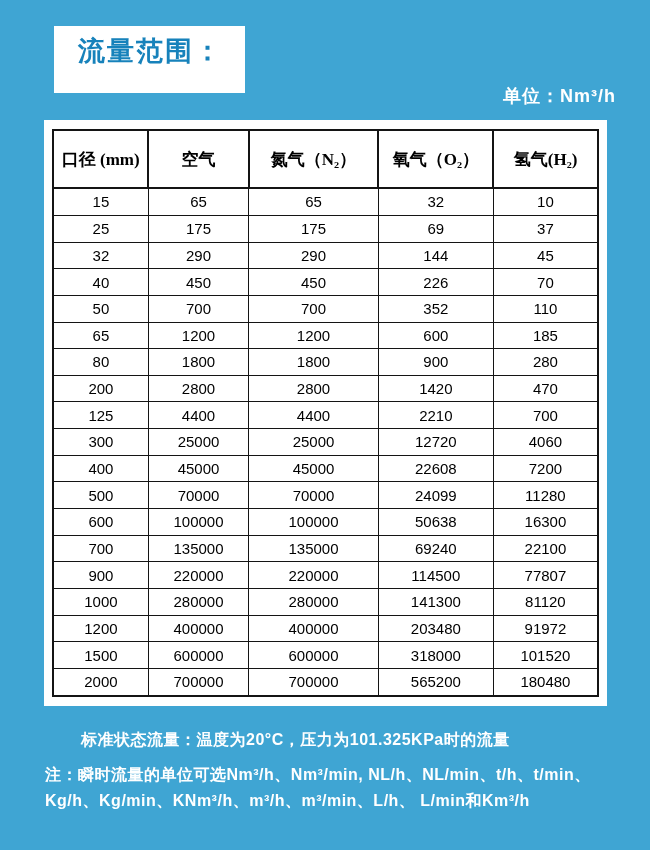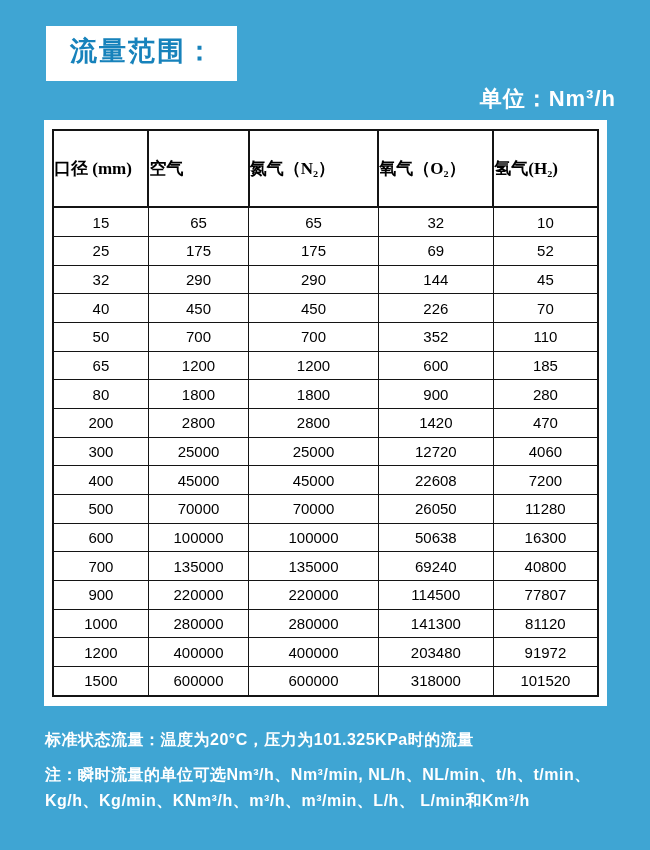--- a/index.html
+++ b/index.html
@@ -5,38 +5,38 @@
   * { margin: 0; padding: 0; box-sizing: border-box; }
   html, body { width: 650px; height: 850px; }
   body {
     position: relative;
     background: #3FA5D3;
     font-family: "Liberation Sans", "DejaVu Sans", sans-serif;
     overflow: hidden;
   }
   .title-box {
     position: absolute;
-    left: 46px;
+    left: 54px;
     top: 26px;
     background: #ffffff;
-    padding: 7px 22px 12px 24px;
+    padding: 7px 22px 24px 24px;
   }
   .title-text {
     color: #1782BB;
     font-size: 27px;
     font-weight: bold;
     letter-spacing: 2px;
     white-space: nowrap;
   }
   .unit-label {
     position: absolute;
     top: 84px;
     right: 34px;
     color: #ffffff;
-    font-size: 22px;
+    font-size: 18px;
     font-weight: bold;
     letter-spacing: 1px;
   }
   .table-wrap {
     position: absolute;
     left: 44px;
     top: 120px;
     width: 563px;
     height: 586px;
     background: #ffffff;
@@ -48,23 +48,23 @@
     border-collapse: collapse;
     table-layout: fixed;
     border: 2px solid #141414;
   }
   .flow-table th {
     border: 2px solid #141414;
     font-family: "Liberation Serif", "DejaVu Serif", serif;
     font-weight: bold;
     font-size: 17px;
     color: #000000;
-    text-align: left;
+    text-align: center;
     vertical-align: middle;
-    height: 77px;
+    height: 58px;
   }
   .flow-table td {
     border: 1.5px solid #141414;
     font-size: 15px;
     color: #000000;
     text-align: center;
     vertical-align: middle;
     line-height: 1;
     font-family: "Liberation Sans", "DejaVu Sans", sans-serif;
   }
@@ -73,20 +73,21 @@
     left: 45px;
     top: 730px;
     width: 566px;
     color: #ffffff;
   }
   .note-line1 {
     font-size: 16px;
     font-weight: bold;
     letter-spacing: 0.5px;
     margin-bottom: 11px;
+    margin-left: 36px;
   }
   .note-line2 {
     font-size: 16px;
     font-weight: bold;
     letter-spacing: 0.5px;
     line-height: 1.6;
   }
 </style>
 </head>
 <body>
@@ -121,21 +122,21 @@
           <td>65</td>
           <td>65</td>
           <td>32</td>
           <td>10</td>
         </tr>
         <tr>
           <td>25</td>
           <td>175</td>
           <td>175</td>
           <td>69</td>
-          <td>52</td>
+          <td>37</td>
         </tr>
         <tr>
           <td>32</td>
           <td>290</td>
           <td>290</td>
           <td>144</td>
           <td>45</td>
         </tr>
         <tr>
           <td>40</td>
@@ -166,53 +167,60 @@
           <td>280</td>
         </tr>
         <tr>
           <td>200</td>
           <td>2800</td>
           <td>2800</td>
           <td>1420</td>
           <td>470</td>
         </tr>
         <tr>
+          <td>125</td>
+          <td>4400</td>
+          <td>4400</td>
+          <td>2210</td>
+          <td>700</td>
+        </tr>
+        <tr>
           <td>300</td>
           <td>25000</td>
           <td>25000</td>
           <td>12720</td>
           <td>4060</td>
         </tr>
         <tr>
           <td>400</td>
           <td>45000</td>
           <td>45000</td>
           <td>22608</td>
           <td>7200</td>
         </tr>
         <tr>
           <td>500</td>
           <td>70000</td>
           <td>70000</td>
-          <td>26050</td>
+          <td>24099</td>
           <td>11280</td>
         </tr>
         <tr>
           <td>600</td>
           <td>100000</td>
           <td>100000</td>
           <td>50638</td>
           <td>16300</td>
         </tr>
         <tr>
           <td>700</td>
           <td>135000</td>
           <td>135000</td>
           <td>69240</td>
-          <td>40800</td>
+          <td>22100</td>
         </tr>
         <tr>
           <td>900</td>
           <td>220000</td>
           <td>220000</td>
           <td>114500</td>
           <td>77807</td>
         </tr>
         <tr>
           <td>1000</td>
@@ -228,20 +236,27 @@
           <td>203480</td>
           <td>91972</td>
         </tr>
         <tr>
           <td>1500</td>
           <td>600000</td>
           <td>600000</td>
           <td>318000</td>
           <td>101520</td>
         </tr>
+        <tr>
+          <td>2000</td>
+          <td>700000</td>
+          <td>700000</td>
+          <td>565200</td>
+          <td>180480</td>
+        </tr>
       </tbody>
   </table>
 </div>
 
 <div class="notes">
   <div class="note-line1">标准状态流量：温度为20°C，压力为101.325KPa时的流量</div>
   <div class="note-line2">注：瞬时流量的单位可选Nm³/h、Nm³/min, NL/h、NL/min、t/h、t/min、Kg/h、Kg/min、KNm³/h、m³/h、m³/min、L/h、 L/min和Km³/h</div>
 </div>
 
 </body></html>

